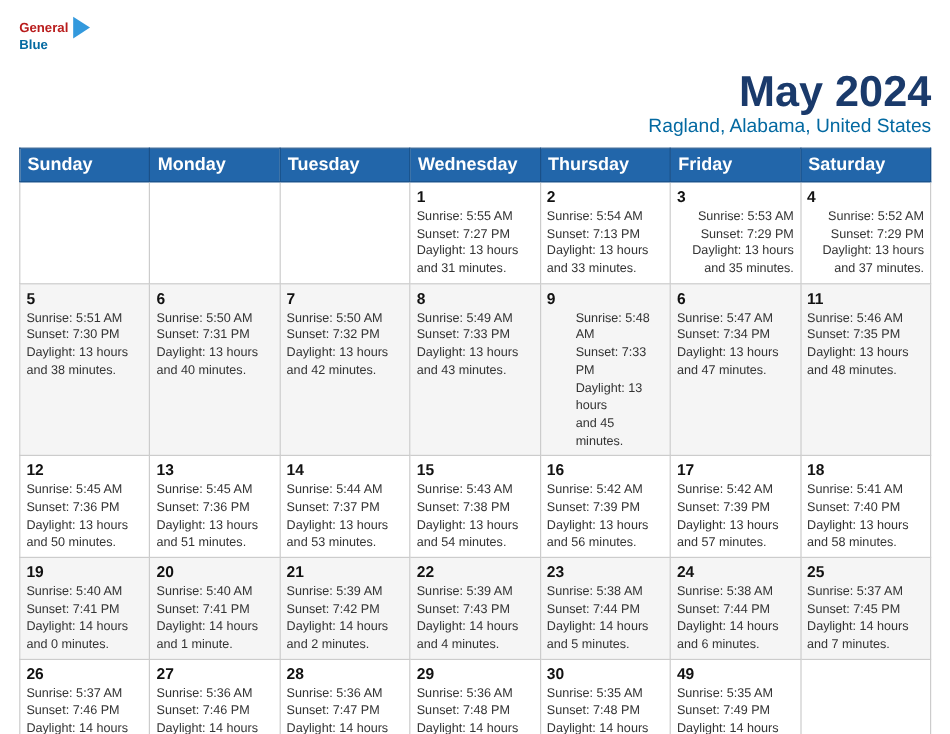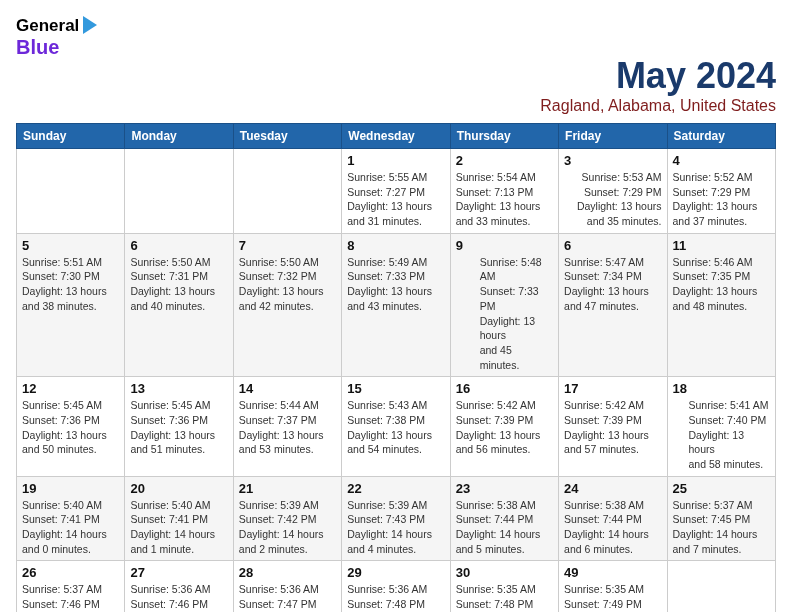--- a/index.html
+++ b/index.html
@@ -26,32 +26,32 @@
       margin-top: 39px;
     }
     .title-block h1 {
       font-size: 36px;
       font-weight: bold;
       color: #1a3a6b;
     }
     .title-block h2 {
       font-size: 16px;
       font-weight: normal;
-      color: #7f1d1d;
+      color: #0369a1;
     }
     .calendar {
       width: 100%;
       border-collapse: collapse;
       font-size: 11px;
     }
     .calendar thead tr th {
       background: #2266aa;
       color: #fff;
       font-weight: bold;
-      font-size: 12px;
+      font-size: 15px;
       padding: 5px 6px;
       border: 1px solid #1a5088;
       text-align: left;
     }
     .calendar tbody tr td {
       border: 1px solid #ccc;
       vertical-align: top;
       padding: 4px 5px;
       min-height: 70px;
       height: 80px;
@@ -75,38 +75,38 @@
     }
     .empty-cell {
       background: #f9f9f9;
     }
     .logo-wrapper {
       display: flex;
       align-items: center;
       gap: 2px;
     }
     .logo-general {
-      font-size: 17px;
-      font-weight: bold;
-      color: #000000;
+      font-size: 11px;
+      font-weight: bold;
+      color: #b91c1c;
     }
     .logo-arrow {
       width: 0;
       height: 0;
       border-top: 9px solid transparent;
       border-bottom: 9px solid transparent;
       border-left: 14px solid #3399dd;
       display: inline-block;
       margin-left: 2px;
       margin-top: -2px;
     }
     .logo-blue-text {
-      font-size: 20px;
-      font-weight: bold;
-      color: #6d28d9;
+      font-size: 11px;
+      font-weight: bold;
+      color: #0369a1;
     }
   </style>
 </head>
 <body>
 
 <div class="header">
   <div class="logo">
     <div class="logo-wrapper">
       <span class="logo-general">General</span>
       <span class="logo-arrow"></span>
@@ -152,21 +152,21 @@
         </td>
         <td>
           <span class="day-number">3</span>
           <div class="day-info" style="white-space: pre-line; text-align: right;">Sunrise: 5:53 AM
 Sunset: 7:29 PM
 Daylight: 13 hours
 and 35 minutes.</div>
         </td>
         <td>
           <span class="day-number">4</span>
-          <div class="day-info" style="white-space: pre-line;">Sunrise: 5:52 AM
+          <div class="day-info" style="white-space: pre-line; text-align: right;">Sunrise: 5:52 AM
 Sunset: 7:29 PM
 Daylight: 13 hours
 and 37 minutes.</div>
         </td>
       </tr>
       <tr>
         <td>
           <span class="day-number">5</span>
           <div class="day-info" style="white-space: pre-line;">Sunrise: 5:51 AM
 Sunset: 7:30 PM
@@ -254,21 +254,21 @@
         </td>
         <td>
           <span class="day-number">17</span>
           <div class="day-info" style="white-space: pre-line;">Sunrise: 5:42 AM
 Sunset: 7:39 PM
 Daylight: 13 hours
 and 57 minutes.</div>
         </td>
         <td>
           <span class="day-number">18</span>
-          <div class="day-info" style="white-space: pre-line; margin-left: 16px;">Sunrise: 5:41 AM
+          <div class="day-info" style="white-space: pre-line;">Sunrise: 5:41 AM
 Sunset: 7:40 PM
 Daylight: 13 hours
 and 58 minutes.</div>
         </td>
       </tr>
       <tr>
         <td>
           <span class="day-number">19</span>
           <div class="day-info" style="white-space: pre-line;">Sunrise: 5:40 AM
 Sunset: 7:41 PM

